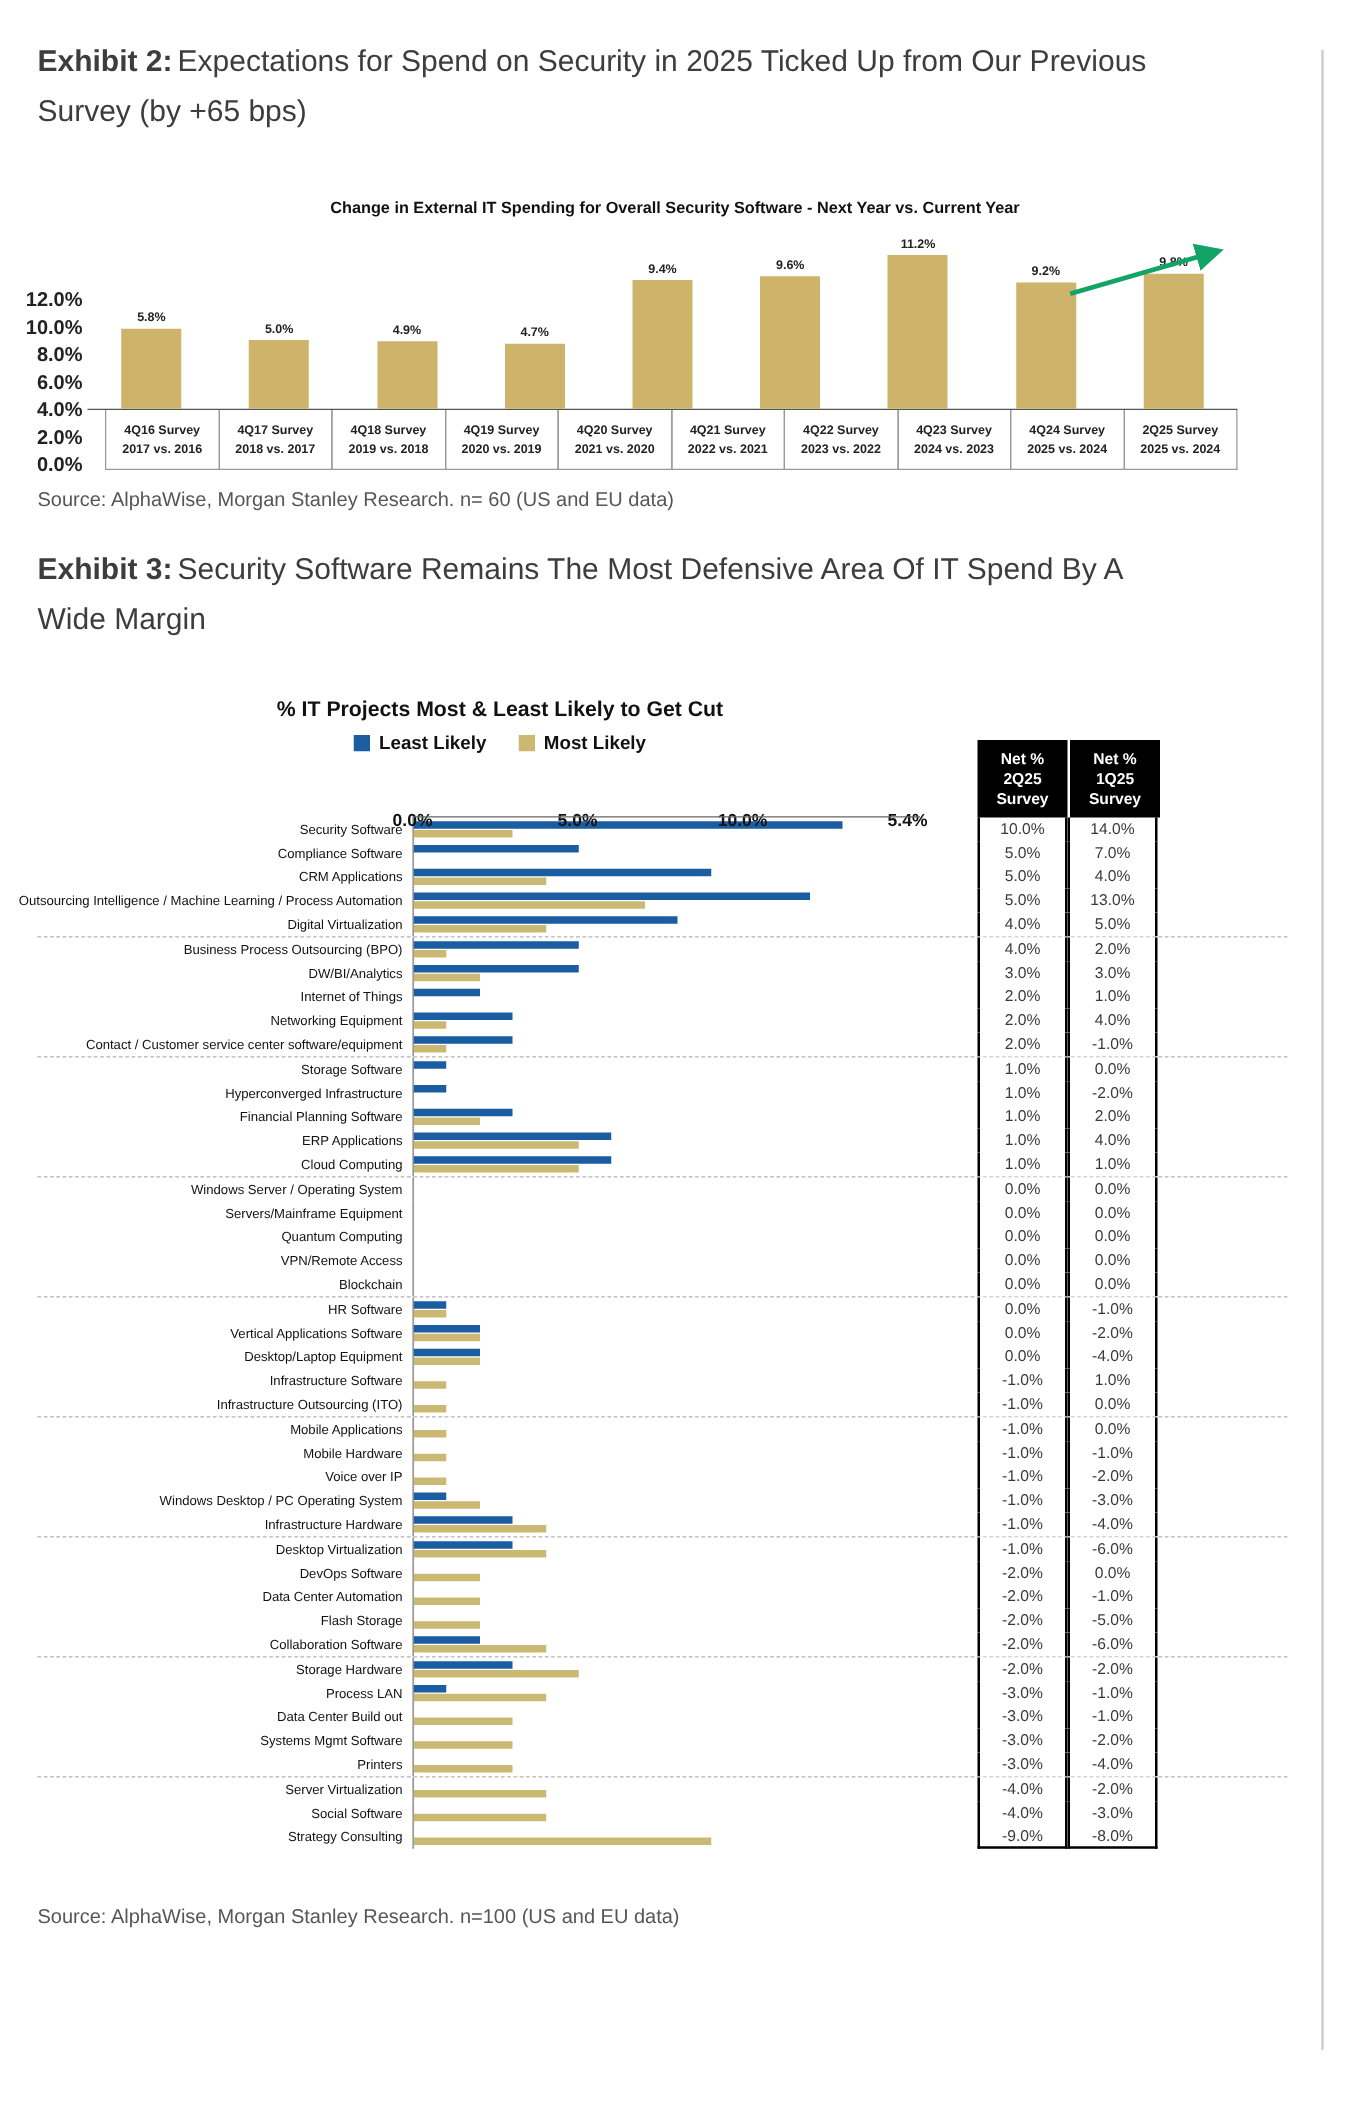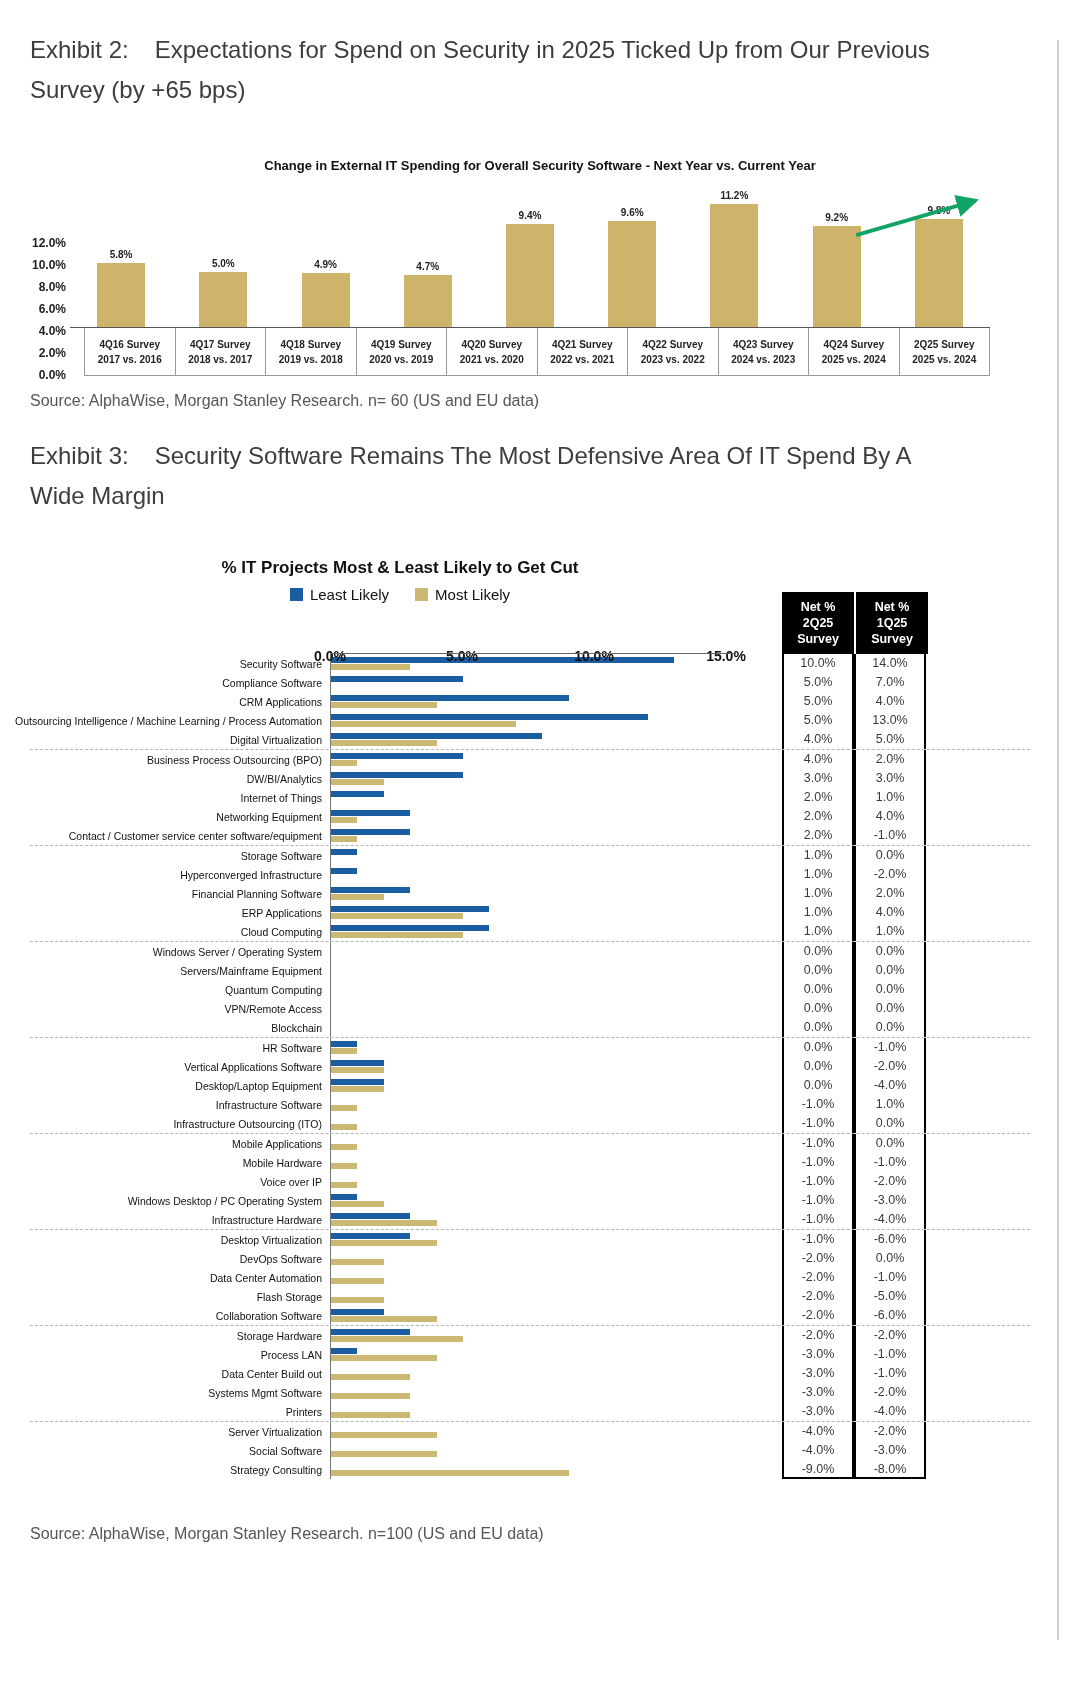--- a/index.html
+++ b/index.html
@@ -2,30 +2,30 @@
 <html><head>
 <meta charset="utf-8">
 <style>
   html,body{margin:0;padding:0;background:#fff;}
   body{width:1080px;height:1694px;position:relative;font-family:"Liberation Sans",sans-serif;overflow:hidden;}
   .page{position:absolute;inset:0;padding:0 30px;box-sizing:border-box;}
   .page-edge{position:absolute;right:21px;top:40px;height:1600px;width:2px;background:#cfcfcf;}
 
   
   .exh{font-size:24px;line-height:40px;color:#3d3d3d;width:910px;}
-  .exh b{font-weight:400;margin-right:26px;}
+  .exh b{font-weight:700;margin-right:4px;}
   .exh2{margin-top:30px;}
   .exh3{margin-top:26px;}
 
   
   .c1{margin-top:48px;width:960px;}
   .c1-title{text-align:center;font-size:13px;font-weight:700;color:#111;margin-bottom:14px;padding-left:60px;}
   .c1-body{display:flex;}
   .c1-yaxis{position:relative;width:40px;flex:none;}
-  .c1-yaxis span{position:absolute;right:4px;font-size:12px;font-weight:700;color:#222;}
+  .c1-yaxis span{position:absolute;right:4px;font-size:16px;font-weight:700;color:#222;}
   .c1-yaxis span:nth-child(1){bottom:126px;}
   .c1-yaxis span:nth-child(2){bottom:104px;}
   .c1-yaxis span:nth-child(3){bottom:82px;}
   .c1-yaxis span:nth-child(4){bottom:60px;}
   .c1-yaxis span:nth-child(5){bottom:38px;}
   .c1-yaxis span:nth-child(6){bottom:16px;}
   .c1-yaxis span:nth-child(7){bottom:-6px;}
   .c1-main{flex:1;}
   .c1-plot{position:relative;height:140px;display:flex;align-items:flex-end;border-bottom:1px solid #555;}
   .c1-col{flex:1;display:flex;flex-direction:column;justify-content:flex-end;align-items:center;}
@@ -38,21 +38,21 @@
   .c1-cell:first-child{margin-left:14px;}
   .c1-arrow{position:absolute;inset:0;overflow:visible;pointer-events:none;}
 
   .src{font-size:16px;color:#565656;margin-top:16px;}
 
   
   .c2{margin-top:42px;position:relative;width:1000px;}
   .c2-head{position:relative;height:96px;}
   .c2-title{position:absolute;left:0;top:0;width:740px;text-align:center;font-size:17px;font-weight:700;color:#111;}
   .c2-legend{position:absolute;left:0;top:28px;width:740px;display:flex;justify-content:center;gap:26px;
-             font-size:15px;font-weight:400;color:#111;}
+             font-size:15px;font-weight:700;color:#111;}
   .c2-legend .li{display:flex;align-items:center;gap:7px;}
   .sw{width:13px;height:13px;display:inline-block;}
   .c2-ticks{position:absolute;left:300px;bottom:6px;width:440px;}
   .c2-ticks span{position:absolute;transform:translateX(-50%);font-size:14px;font-weight:600;color:#111;}
   .c2-axistop{position:absolute;left:300px;bottom:0;width:406px;border-bottom:1px solid #666;}
   .c2-thead{position:absolute;bottom:0;width:72px;height:62px;background:#000;color:#fff;text-align:center;
             font-size:12.5px;font-weight:700;display:flex;flex-direction:column;justify-content:center;gap:2px;}
   .c2-thead.h1{left:752px;}
   .c2-thead.h2{left:826px;}
 
@@ -199,21 +199,21 @@
         </div>
         <div class="li">
           <span class="sw" style="background:#CBB973;"></span>
           <span>Most Likely</span>
         </div>
       </div>
       <div class="c2-ticks">
         <span style="left:0;">0.0%</span>
         <span style="left:132px;">5.0%</span>
         <span style="left:264px;">10.0%</span>
-        <span style="left:396px;">15.0%</span>
+        <span style="left:396px;">5.4%</span>
       </div>
       <div class="c2-axistop"></div>
       <div class="c2-thead h1">
         <div>Net %</div>
         <div>2Q25</div>
         <div>Survey</div>
       </div>
       <div class="c2-thead h2">
         <div>Net %</div>
         <div>1Q25</div>

